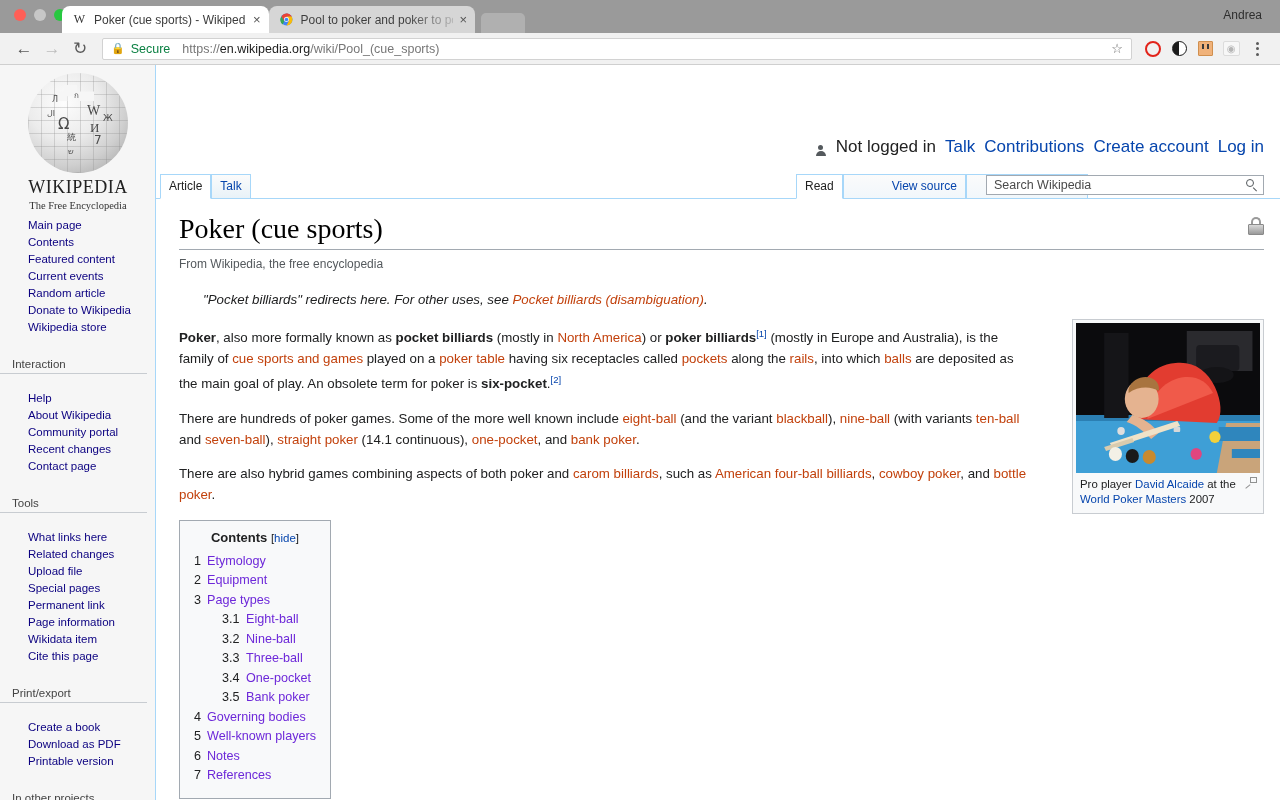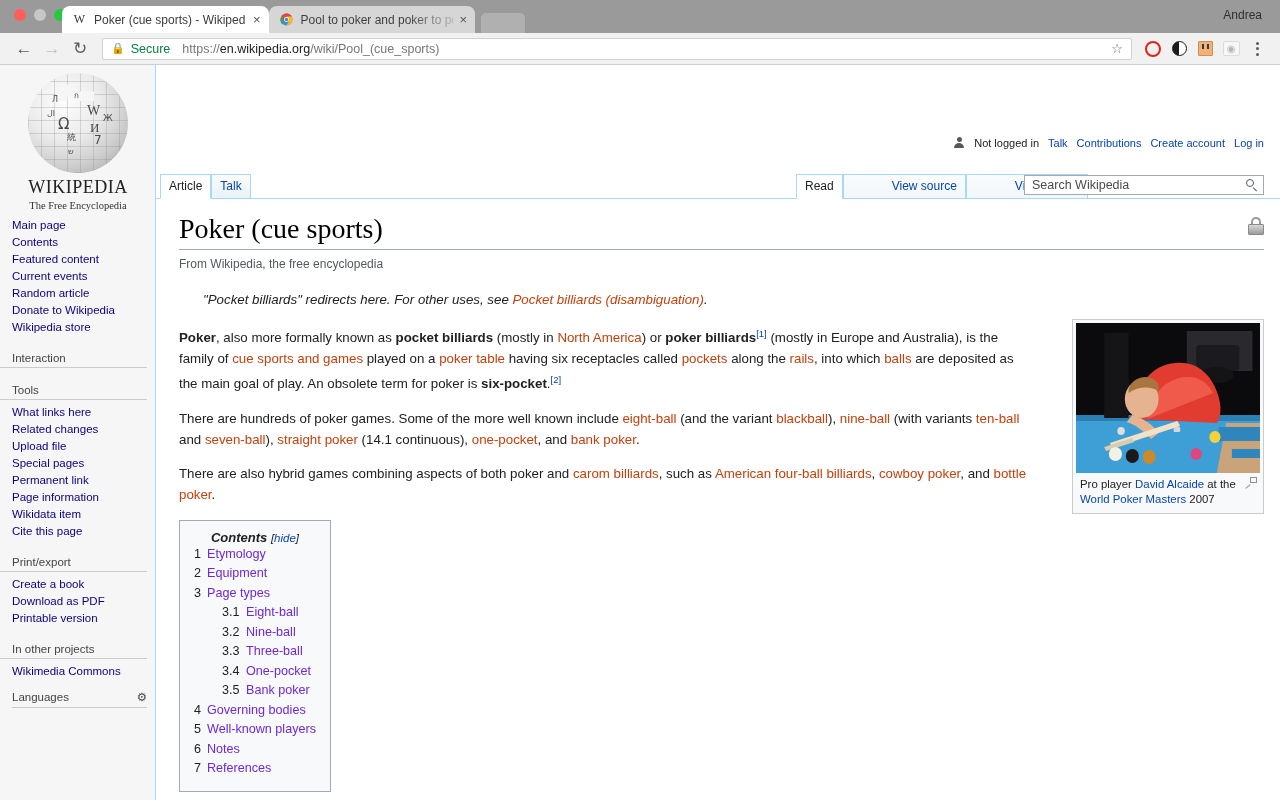--- a/index.html
+++ b/index.html
@@ -80,47 +80,47 @@
     background:
       radial-gradient(circle at 50% 50%, transparent 0 46%, rgba(255,255,255,.0) 46%),
       repeating-linear-gradient(0deg,rgba(140,140,140,.30) 0 1px,transparent 1px 13px),
       repeating-linear-gradient(90deg,rgba(140,140,140,.30) 0 1px,transparent 1px 13px);
     border-radius:50%;}
   .globe-miss{position:absolute;left:28px;top:12px;width:38px;height:16px;background:#f6f6f6;
     clip-path:polygon(0 40%,22% 40%,22% 0,55% 0,55% 40%,100% 40%,100% 100%,60% 100%,60% 70%,30% 70%,30% 100%,0 100%);}
   .wtitle{font-family:"Liberation Serif",serif;font-size:18px;color:#222;letter-spacing:.5px;margin-top:4px;}
   .wsub{font-family:"Liberation Serif",serif;font-size:10.5px;color:#333;margin-top:2px;}
   .navhead{font-size:11.5px;color:#444;padding:6px 0 3px 12px;border-bottom:1px solid #c8ccd1;margin:10px 8px 4px 0;}
-  .navlist{list-style:none;margin:0;padding:0 0 0 12px;}
+  .navlist{list-style:none;margin:16px;padding:0 0 0 12px;}
   .navlist li{font-size:11.5px;line-height:17px;}
   .navlist li a{color:#0b0080;text-decoration:none;}
   .lang-row{display:flex;align-items:center;justify-content:space-between;margin:10px 8px 4px 12px;border-bottom:1px solid #c8ccd1;padding-bottom:3px;}
   .lang-row span{font-size:11.5px;color:#444;}
   .gear{color:#6f6f6f;font-size:13px;}
 
   .contentarea{position:absolute;left:156px;top:0;width:1124px;height:735px;box-sizing:border-box;}
 
-  .usernav{position:absolute;right:16px;top:72px;font-size:11px;color:#222;display:flex;gap:9px;align-items:flex-end;}
+  .usernav{position:absolute;right:16px;top:72px;font-size:17px;color:#222;display:flex;gap:9px;align-items:flex-end;}
   .usernav a{color:#0645ad;text-decoration:none;}
   .usernav .person{width:12px;height:12px;display:inline-block;position:relative;}
   .usernav .person:before{content:"";position:absolute;left:3.5px;top:0;width:5px;height:5px;border-radius:50%;background:#54595d;}
   .usernav .person:after{content:"";position:absolute;left:1px;top:6px;width:10px;height:5px;border-radius:5px 5px 0 0;background:#54595d;}
 
   .tabsrow{position:absolute;left:0;top:106px;width:1124px;height:28px;border-bottom:1px solid #a7d7f9;box-sizing:border-box;}
   .ltabs{position:absolute;left:4px;bottom:0;display:flex;align-items:flex-end;}
   .rtabs{position:absolute;left:640px;bottom:0;display:flex;align-items:flex-end;}
   .vtab{
     font-size:12px;padding:4px 8px 5px;background:linear-gradient(to bottom,#fbfbfb,#e8f2f8);
     border:1px solid #a7d7f9;border-bottom:none;color:#0645ad;line-height:14px;
   }
   .vtab.sel{background:#fff;color:#222;border-bottom:1px solid #fff;margin-bottom:-1px;}
   .vtab.plain{background:linear-gradient(to bottom,#fbfbfb,#f1f7fb);border-color:#a7d7f9;padding-left:48px;}
 
   .searchbox{
-    position:absolute;right:16px;top:110px;width:240px;height:20px;
+    position:absolute;right:16px;top:110px;width:278px;height:20px;
     border:1px solid #a2a9b1;background:#fff;display:flex;align-items:center;
     padding:0 5px;box-sizing:border-box;
   }
   .searchbox input{border:none;outline:none;flex:1;font-size:12.5px;color:#222;font-family:"Liberation Sans",sans-serif;background:transparent;}
   .searchbox input::placeholder{color:#4a4a4a;}
   .mag{width:12px;height:12px;position:relative;flex:0 0 12px;}
   .mag:before{content:"";position:absolute;left:0;top:0;width:8px;height:8px;border:1.4px solid #54595d;border-radius:50%;box-sizing:border-box;}
   .mag:after{content:"";position:absolute;left:7px;top:7.5px;width:5px;height:1.4px;background:#54595d;transform:rotate(45deg);transform-origin:left center;}
 
   .body{position:absolute;left:0;top:134px;width:1124px;height:601px;padding:0 16px;box-sizing:border-box;}
@@ -137,21 +137,21 @@
   .art a{color:#c2410c;text-decoration:none;}
   .art p{margin:0 0 13px 0;}
   .hatnote{font-style:italic;margin:0 0 13px 24px;font-size:13.3px;}
   .sup{font-size:9.5px;vertical-align:super;}
   .sup a{color:#0645ad;}
 
   .toc{
     border:1px solid #a2a9b1;background:#f8f9fa;display:inline-block;
     padding:9px 14px 12px;margin:2px 0 0 7px;font-size:12.6px;min-width:102px;
   }
-  .toc-title{text-align:center;font-weight:bold;font-size:13px;color:#202122;margin-bottom:0;font-style:italic;}
+  .toc-title{text-align:center;font-weight:bold;font-size:13px;color:#202122;margin-bottom:7px;}
   .toc-title .hide{font-weight:normal;font-size:11.5px;}
   .toc-title .hide a{color:#0645ad;text-decoration:none;}
   .toc ul{list-style:none;margin:0;padding:0;}
   .toc li{line-height:19.5px;white-space:nowrap;}
   .toc li a{color:#6d28d9;text-decoration:none;}
   .toc .num{color:#202122;display:inline-block;min-width:9px;margin-right:4px;}
   .toc .lvl2{padding-left:28px;}
   .toc .lvl2 .num{min-width:20px;}
 
   .thumb{position:absolute;border:1px solid #c8ccd1;background:#f8f9fa;padding:3px;box-sizing:border-box;}
@@ -264,20 +264,27 @@
       <li><a>Main page</a></li>
       <li><a>Contents</a></li>
       <li><a>Featured content</a></li>
       <li><a>Current events</a></li>
       <li><a>Random article</a></li>
       <li><a>Donate to Wikipedia</a></li>
       <li><a>Wikipedia store</a></li>
     </ul>
 
     <div class="navhead">Interaction</div>
+    <ul class="navlist">
+      <li><a>Help</a></li>
+      <li><a>About Wikipedia</a></li>
+      <li><a>Community portal</a></li>
+      <li><a>Recent changes</a></li>
+      <li><a>Contact page</a></li>
+    </ul>
 
     <div class="navhead">Tools</div>
     <ul class="navlist">
       <li><a>What links here</a></li>
       <li><a>Related changes</a></li>
       <li><a>Upload file</a></li>
       <li><a>Special pages</a></li>
       <li><a>Permanent link</a></li>
       <li><a>Page information</a></li>
       <li><a>Wikidata item</a></li>

